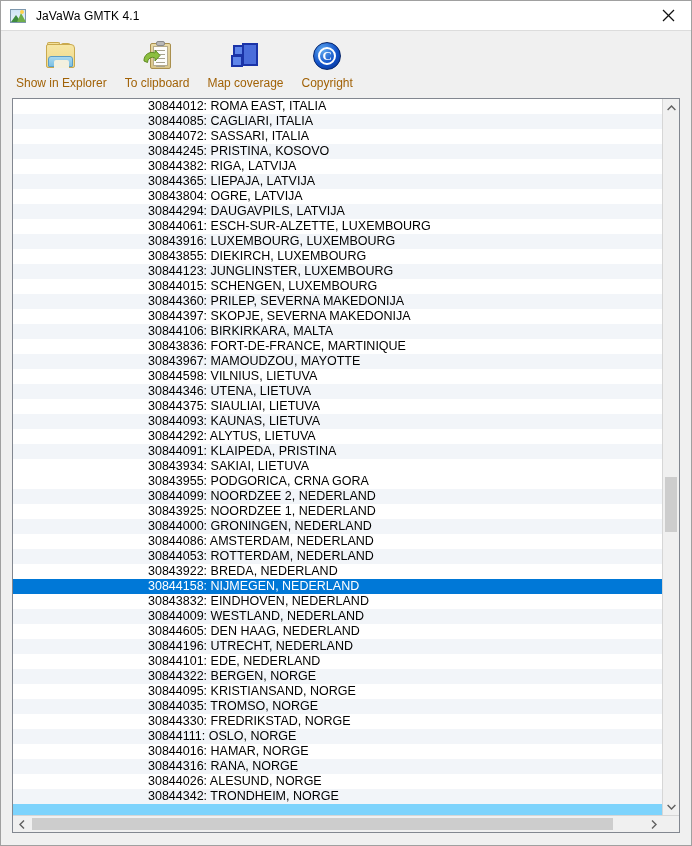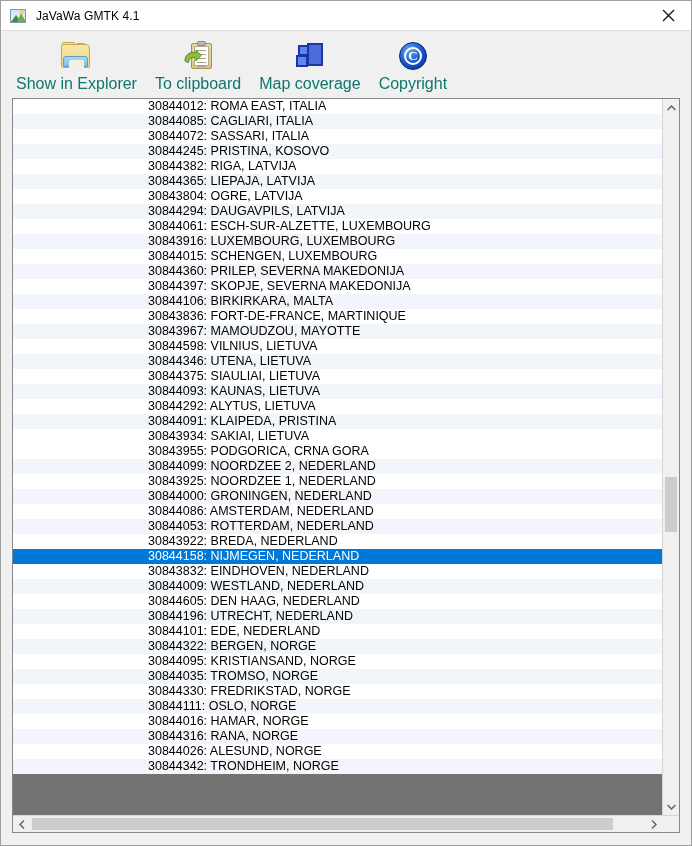--- a/index.html
+++ b/index.html
@@ -114,22 +114,22 @@
     border: 1px solid transparent;
     box-sizing: border-box;
   }
   .tb-icon {
     width: 34px;
     height: 34px;
     position: relative;
     margin-bottom: 3px;
   }
   .tb-label {
-    font-size: 16px;
-    color: #0f766e;
+    font-size: 12px;
+    color: #a16207;
     white-space: nowrap;
     line-height: 15px;
   }
 
   
   .ico-folder .back {
     position: absolute;
     left: 2px; top: 5px;
     width: 29px; height: 24px;
     background: linear-gradient(#f6e6a4 0%, #efd98a 100%);
@@ -285,21 +285,21 @@
   .list-body {
     display: flex;
     flex: 1 1 auto;
     min-height: 0;
     overflow: hidden;
   }
   .list-rows {
     flex: 1 1 auto;
     overflow: hidden;
     position: relative;
-    background: #737373;
+    background: #7dd3fc;
   }
   .row {
     height: 15px;
     line-height: 15px;
     font-size: 12.5px;
     color: #000000;
     white-space: nowrap;
     padding-left: 135px;
     box-sizing: border-box;
     cursor: default;
@@ -463,20 +463,22 @@
           <div class="row odd">30844012: ROMA EAST, ITALIA</div>
           <div class="row even">30844085: CAGLIARI, ITALIA</div>
           <div class="row odd">30844072: SASSARI, ITALIA</div>
           <div class="row even">30844245: PRISTINA, KOSOVO</div>
           <div class="row odd">30844382: RIGA, LATVIJA</div>
           <div class="row even">30844365: LIEPAJA, LATVIJA</div>
           <div class="row odd">30843804: OGRE, LATVIJA</div>
           <div class="row even">30844294: DAUGAVPILS, LATVIJA</div>
           <div class="row odd">30844061: ESCH-SUR-ALZETTE, LUXEMBOURG</div>
           <div class="row even">30843916: LUXEMBOURG, LUXEMBOURG</div>
+          <div class="row odd">30843855: DIEKIRCH, LUXEMBOURG</div>
+          <div class="row even">30844123: JUNGLINSTER, LUXEMBOURG</div>
           <div class="row odd">30844015: SCHENGEN, LUXEMBOURG</div>
           <div class="row even">30844360: PRILEP, SEVERNA MAKEDONIJA</div>
           <div class="row odd">30844397: SKOPJE, SEVERNA MAKEDONIJA</div>
           <div class="row even">30844106: BIRKIRKARA, MALTA</div>
           <div class="row odd">30843836: FORT-DE-FRANCE, MARTINIQUE</div>
           <div class="row even">30843967: MAMOUDZOU, MAYOTTE</div>
           <div class="row odd">30844598: VILNIUS, LIETUVA</div>
           <div class="row even">30844346: UTENA, LIETUVA</div>
           <div class="row odd">30844375: SIAULIAI, LIETUVA</div>
           <div class="row even">30844093: KAUNAS, LIETUVA</div>

